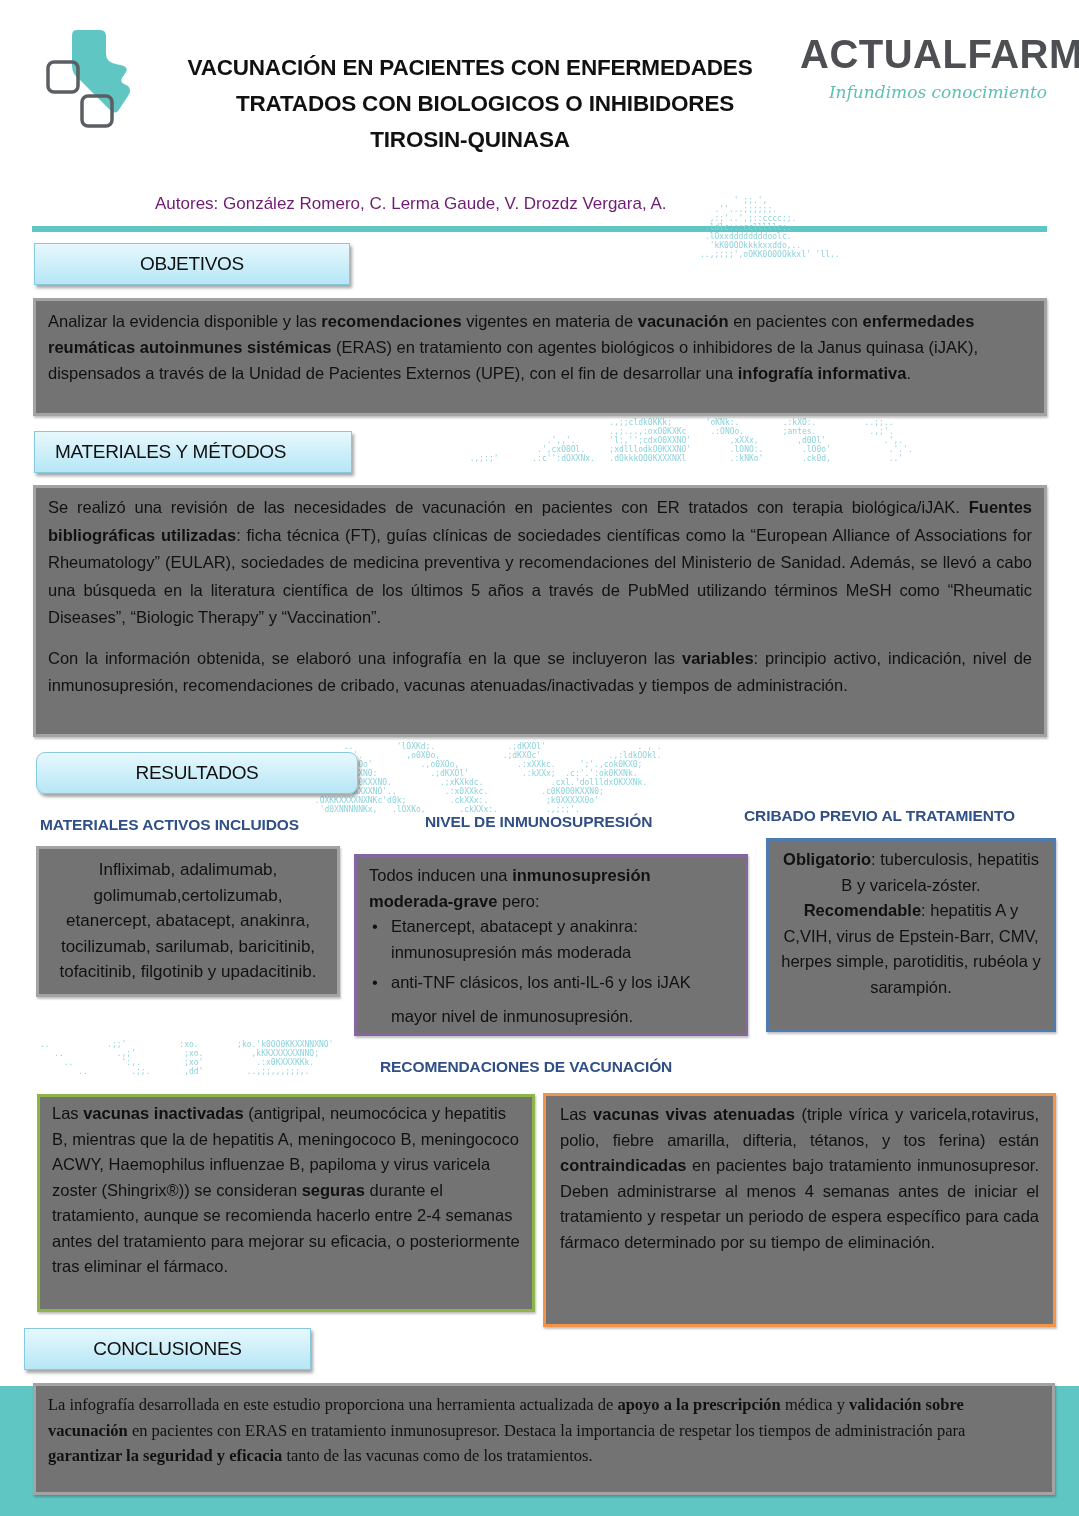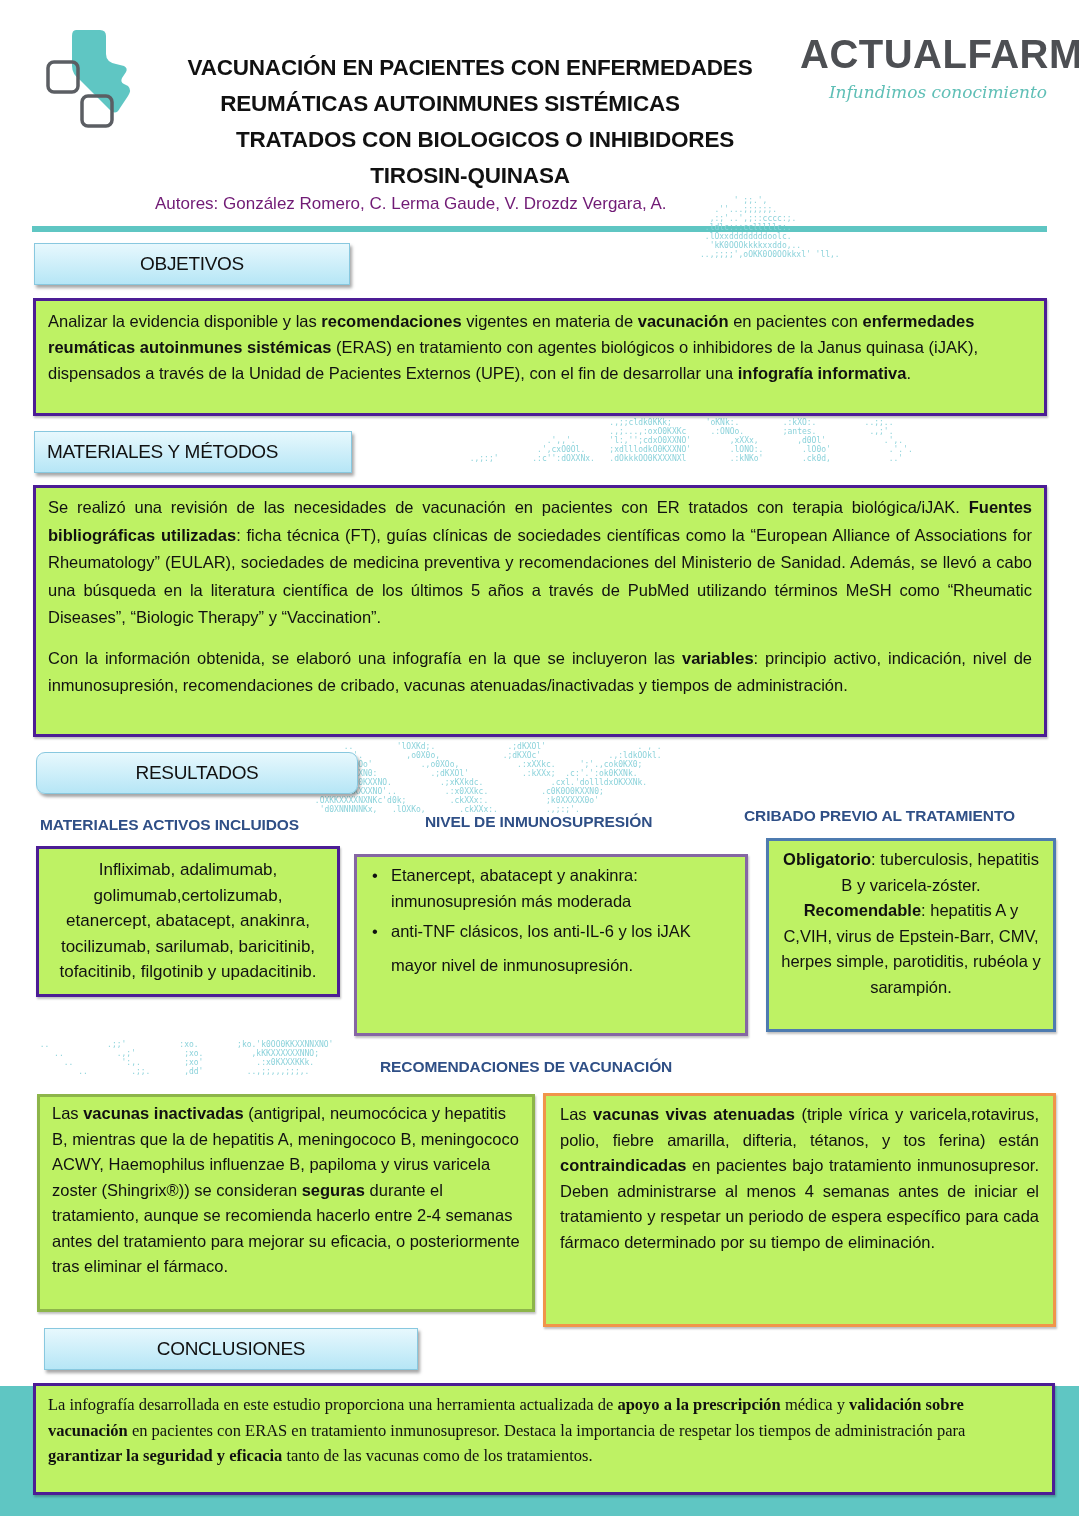--- a/index.html
+++ b/index.html
@@ -13,24 +13,24 @@
   .title { left: 150px; top: 50px; width: 640px; text-align: center; font-weight: bold; font-size: 22.5px; line-height: 36px; color: #111; letter-spacing: -0.2px; }
   .title .l { display: block; }
   .authors { left: 155px; top: 194px; font-size: 17px; color: #701a75; }
   .brand { left: 800px; top: 30px; width: 276px; text-align: center; }
   .brand-name { font-size: 40px; font-weight: bold; color: #4d4f53; letter-spacing: 0.5px; line-height: 48px; }
   .brand-tag { font-family: "DejaVu Serif", serif; font-style: italic; font-size: 17px; color: #5fbfb6; margin-top: 4px; }
   .top-rule { left: 32px; top: 226px; width: 1015px; height: 6px; background: #5fc6c3; }
 
   
   .badge { background: linear-gradient(#e7f8fd, #b6e6f6); border: 1px solid #88c8df; box-shadow: 2px 3px 3px rgba(0,0,0,0.35); font-size: 19px; color: #111; display: flex; align-items: center; justify-content: center; letter-spacing: -0.3px; }
-  .badge.left { justify-content: flex-start; padding-left: 12px; }
+  .badge.left { justify-content: flex-start; padding-left: 20px; }
 
   
-  .box { background: #bef264; border: 3px solid #4c1d95; box-shadow: 1px 2px 2px rgba(0,0,0,0.25); font-size: 16.5px; line-height: 26px; }
+  .box { background: #737373; border: 3px solid #a3a3a3; box-shadow: 1px 2px 2px rgba(0,0,0,0.25); font-size: 16.5px; line-height: 26px; }
   .box b { font-weight: bold; }
   .justify { text-align: justify; }
 
   .sub-title { font-weight: bold; font-size: 15.5px; color: #2f4f86; letter-spacing: -0.1px; }
 
   .ascii { font-family: "DejaVu Sans Mono", monospace; font-size: 8px; color: #8dd3db; line-height: 9px; white-space: pre; pointer-events: none; }
 
   .bottom-band { left: 0; top: 1386px; width: 1079px; height: 130px; background: #5fc6c3; }
 
   ul.bul { list-style: none; }
@@ -41,21 +41,20 @@
 <body>
 
 <svg class="abs logo-svg" viewBox="0 0 110 110">
   <path d="M32 6 Q28 6 28 12 L28 42 Q28 50 36 56 L66 86 Q72 92 76 84 L84 72 Q88 66 84 62 L80 60 Q76 58 78 54 L82 48 Q84 44 80 42 L72 40 Q62 38 62 30 L62 12 Q62 6 56 6 Z" fill="#5fc6c3"></path>
   <rect x="4" y="38" width="30" height="30" rx="6" fill="none" stroke="#5b5e63" stroke-width="3.5"></rect>
   <rect x="38" y="72" width="30" height="30" rx="6" fill="none" stroke="#5b5e63" stroke-width="3.5"></rect>
 </svg>
 
 <div class="abs title">
   <span class="l">VACUNACIÓN EN PACIENTES CON ENFERMEDADES</span>
-  <span class="l" style="margin-left:-40px">REUMÁTICAS AUTOINMUNES SISTÉMICAS</span>
   <span class="l" style="margin-left:30px">TRATADOS CON BIOLOGICOS O INHIBIDORES</span>
   <span class="l">TIROSIN-QUINASA</span>
 </div>
 
 <div class="abs authors">Autores: González Romero, C. Lerma Gaude, V. Drozdz Vergara, A.</div>
 
 <div class="abs brand">
   <div class="brand-name">ACTUALFARMA</div>
   <div class="brand-tag">Infundimos conocimiento</div>
 </div>
@@ -106,20 +105,21 @@
   <span>RESULTADOS</span>
 </div>
 
 <div class="abs sub-title" style="left:40px;top:816px;">MATERIALES ACTIVOS INCLUIDOS</div>
 <div class="abs box" style="left:36px;top:846px;width:304px;height:151px;padding:8px 10px;text-align:center;font-size:17px;line-height:25.5px;">
   <p>Infliximab, adalimumab, golimumab,certolizumab, etanercept, abatacept, anakinra, tocilizumab, sarilumab, baricitinib, tofacitinib, filgotinib y upadacitinib.</p>
 </div>
 
 <div class="abs sub-title" style="left:425px;top:813px;">NIVEL DE INMUNOSUPRESIÓN</div>
 <div class="abs box" style="left:354px;top:854px;width:394px;height:182px;padding:6px 12px;border-color:#8566a3;font-size:16.5px;line-height:25.5px;">
+  <p>Todos inducen una <b>inmunosupresión moderada-grave</b> pero:</p>
   <ul class="bul">
     <li>Etanercept, abatacept y anakinra: inmunosupresión más moderada</li>
     <li style="line-height:34px;">anti-TNF clásicos, los anti-IL-6 y los iJAK mayor nivel de inmunosupresión.</li>
   </ul>
 </div>
 
 <div class="abs sub-title" style="left:744px;top:807px;">CRIBADO PREVIO AL TRATAMIENTO</div>
 <div class="abs box" style="left:766px;top:838px;width:290px;height:194px;padding:6px 10px;border-color:#4e7bb0;text-align:center;font-size:16.5px;line-height:25.5px;">
   <p><b>Obligatorio</b>: tuberculosis, hepatitis B y varicela-zóster. <b>Recomendable</b>: hepatitis A y C,VIH, virus de Epstein-Barr, CMV, herpes simple, parotiditis, rubéola y sarampión.</p>
 </div>
@@ -128,18 +128,18 @@
 
 <div class="abs box" style="left:37px;top:1094px;width:498px;height:218px;padding:4px 12px;border-color:#8db54a;font-size:16.5px;line-height:25.5px;">
   <p>Las <b>vacunas inactivadas</b> (antigripal, neumocócica y hepatitis B, mientras que la de hepatitis A, meningococo B, meningococo ACWY, Haemophilus influenzae B, papiloma y virus varicela zoster (Shingrix®)) se consideran <b>seguras</b> durante el tratamiento, aunque se recomienda hacerlo entre 2-4 semanas antes del tratamiento para mejorar su eficacia, o posteriormente tras eliminar el fármaco.</p>
 </div>
 
 <div class="abs box justify" style="left:543px;top:1093px;width:513px;height:234px;padding:6px 14px;border-color:#f0954a;font-size:16.5px;line-height:25.5px;">
   <p>Las <b>vacunas vivas atenuadas</b> (triple vírica y varicela,rotavirus, polio, fiebre amarilla, difteria, tétanos, y tos ferina) están <b>contraindicadas</b> en pacientes bajo tratamiento inmunosupresor. Deben administrarse al menos 4 semanas antes de iniciar el tratamiento y respetar un periodo de espera específico para cada fármaco determinado por su tiempo de eliminación.</p>
 </div>
 
 <div class="abs bottom-band"></div>
-<div class="abs badge" style="left:44px;top:1328px;width:374px;height:42px;">
+<div class="abs badge" style="left:24px;top:1328px;width:287px;height:42px;">
   <span>CONCLUSIONES</span>
 </div>
 <div class="abs box" style="left:33px;top:1383px;width:1022px;height:112px;padding:6px 12px;font-size:16.5px;line-height:25.5px;font-family:Liberation Serif, serif;">
   <p>La infografía desarrollada en este estudio proporciona una herramienta actualizada de <b>apoyo a la prescripción</b> médica y <b>validación sobre vacunación</b> en pacientes con ERAS en tratamiento inmunosupresor. Destaca la importancia de respetar los tiempos de administración para <b>garantizar la seguridad y eficacia</b> tanto de las vacunas como de los tratamientos.</p>
 </div>
 
 </body></html>

